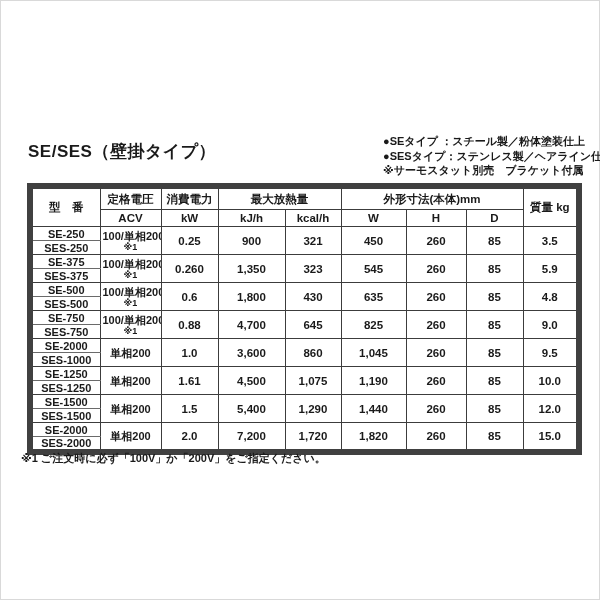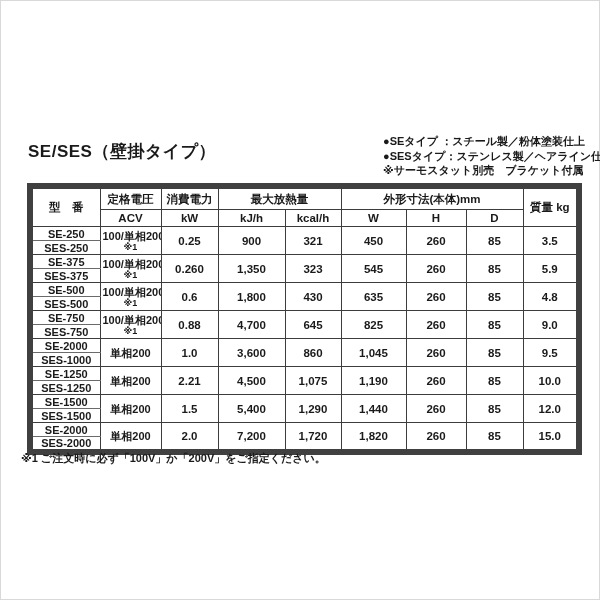--- a/index.html
+++ b/index.html
@@ -188,21 +188,21 @@
       <td rowspan="2">85</td>
       <td rowspan="2">9.5</td>
     </tr>
     <tr class="r-ses">
       <td class="model">SES-1000</td>
     </tr>
 
     <tr class="r-se">
       <td class="model">SE-1250</td>
       <td class="voltage" rowspan="2"><span class="v">単相200</span></td>
-      <td rowspan="2">2.21</td>
+      <td rowspan="2">1.61</td>
       <td rowspan="2">4,500</td>
       <td rowspan="2">1,075</td>
       <td rowspan="2">1,190</td>
       <td rowspan="2">260</td>
       <td rowspan="2">85</td>
       <td rowspan="2">10.0</td>
     </tr>
     <tr class="r-ses">
       <td class="model">SES-1250</td>
     </tr>

